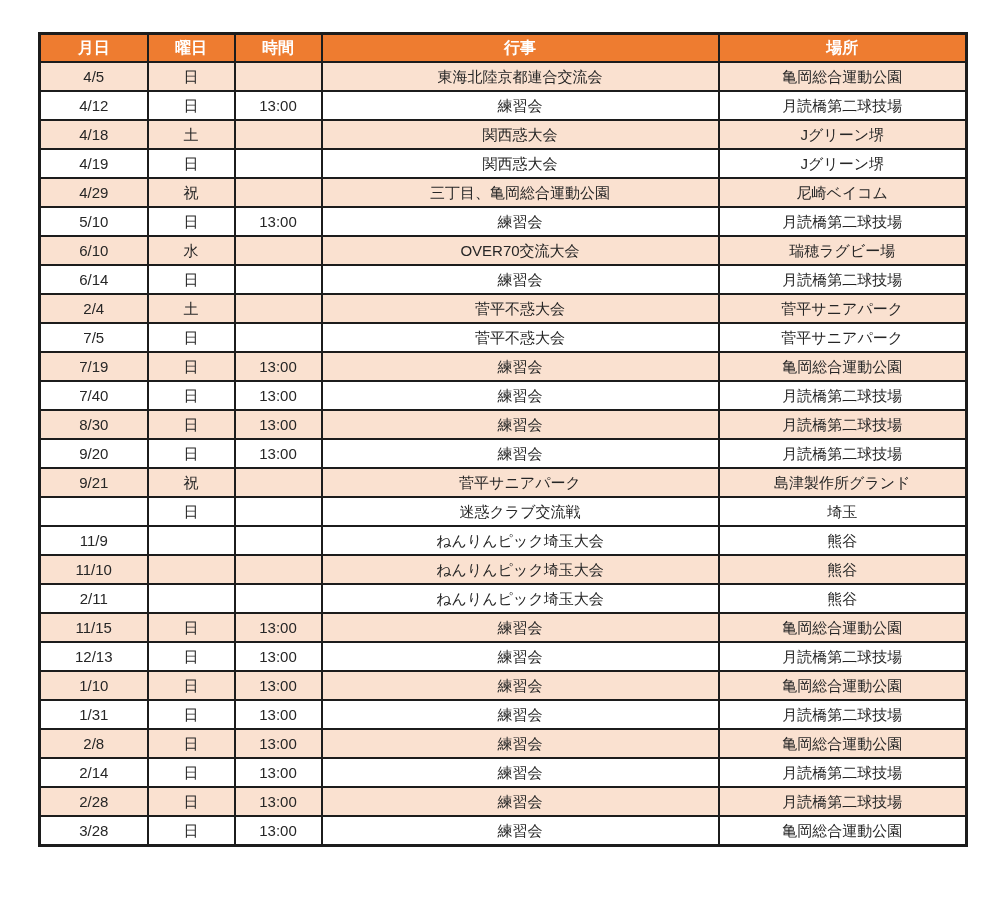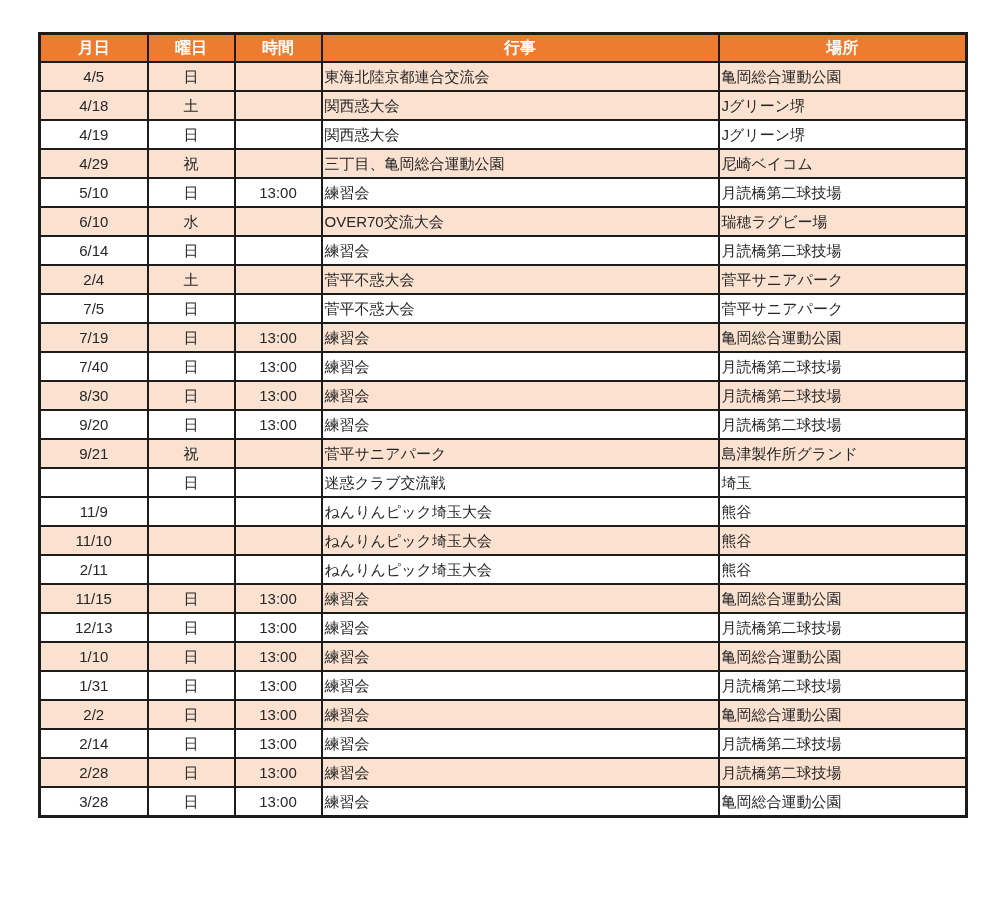--- a/index.html
+++ b/index.html
@@ -47,21 +47,21 @@
     font-size: 16px;
     height: 26px;
     line-height: 26px;
   }
   col.c-date  { width: 108px; }
   col.c-day   { width: 87px; }
   col.c-time  { width: 87px; }
   col.c-event { width: 397px; }
   col.c-place { width: 248px; }
   td.col-date, td.col-day, td.col-time { text-align: center; }
-  td.col-event, td.col-place { text-align: left; padding-left: 5px; }
+  td.col-event, td.col-place { text-align: center; padding-left: 5px; }
   tbody tr.shaded td { background: var(--row-shaded); }
   tbody tr.plain  td { background: var(--row-plain); }
 </style>
 </head>
 <body>
 
 <div class="table-wrap">
   <table class="schedule">
     <colgroup>
       <col class="c-date">
@@ -80,20 +80,27 @@
       </tr>
     </thead>
     <tbody>
         <tr class="shaded">
           <td class="col-date">4/5</td>
           <td class="col-day">日</td>
           <td class="col-time"></td>
           <td class="col-event">東海北陸京都連合交流会</td>
           <td class="col-place">亀岡総合運動公園</td>
         </tr>
+        <tr class="plain">
+          <td class="col-date">4/12</td>
+          <td class="col-day">日</td>
+          <td class="col-time">13:00</td>
+          <td class="col-event">練習会</td>
+          <td class="col-place">月読橋第二球技場</td>
+        </tr>
         <tr class="shaded">
           <td class="col-date">4/18</td>
           <td class="col-day">土</td>
           <td class="col-time"></td>
           <td class="col-event">関西惑大会</td>
           <td class="col-place">Jグリーン堺</td>
         </tr>
         <tr class="plain">
           <td class="col-date">4/19</td>
           <td class="col-day">日</td>
@@ -228,21 +235,21 @@
           <td class="col-place">亀岡総合運動公園</td>
         </tr>
         <tr class="plain">
           <td class="col-date">1/31</td>
           <td class="col-day">日</td>
           <td class="col-time">13:00</td>
           <td class="col-event">練習会</td>
           <td class="col-place">月読橋第二球技場</td>
         </tr>
         <tr class="shaded">
-          <td class="col-date">2/2</td>
+          <td class="col-date">2/8</td>
           <td class="col-day">日</td>
           <td class="col-time">13:00</td>
           <td class="col-event">練習会</td>
           <td class="col-place">亀岡総合運動公園</td>
         </tr>
         <tr class="plain">
           <td class="col-date">2/14</td>
           <td class="col-day">日</td>
           <td class="col-time">13:00</td>
           <td class="col-event">練習会</td>

